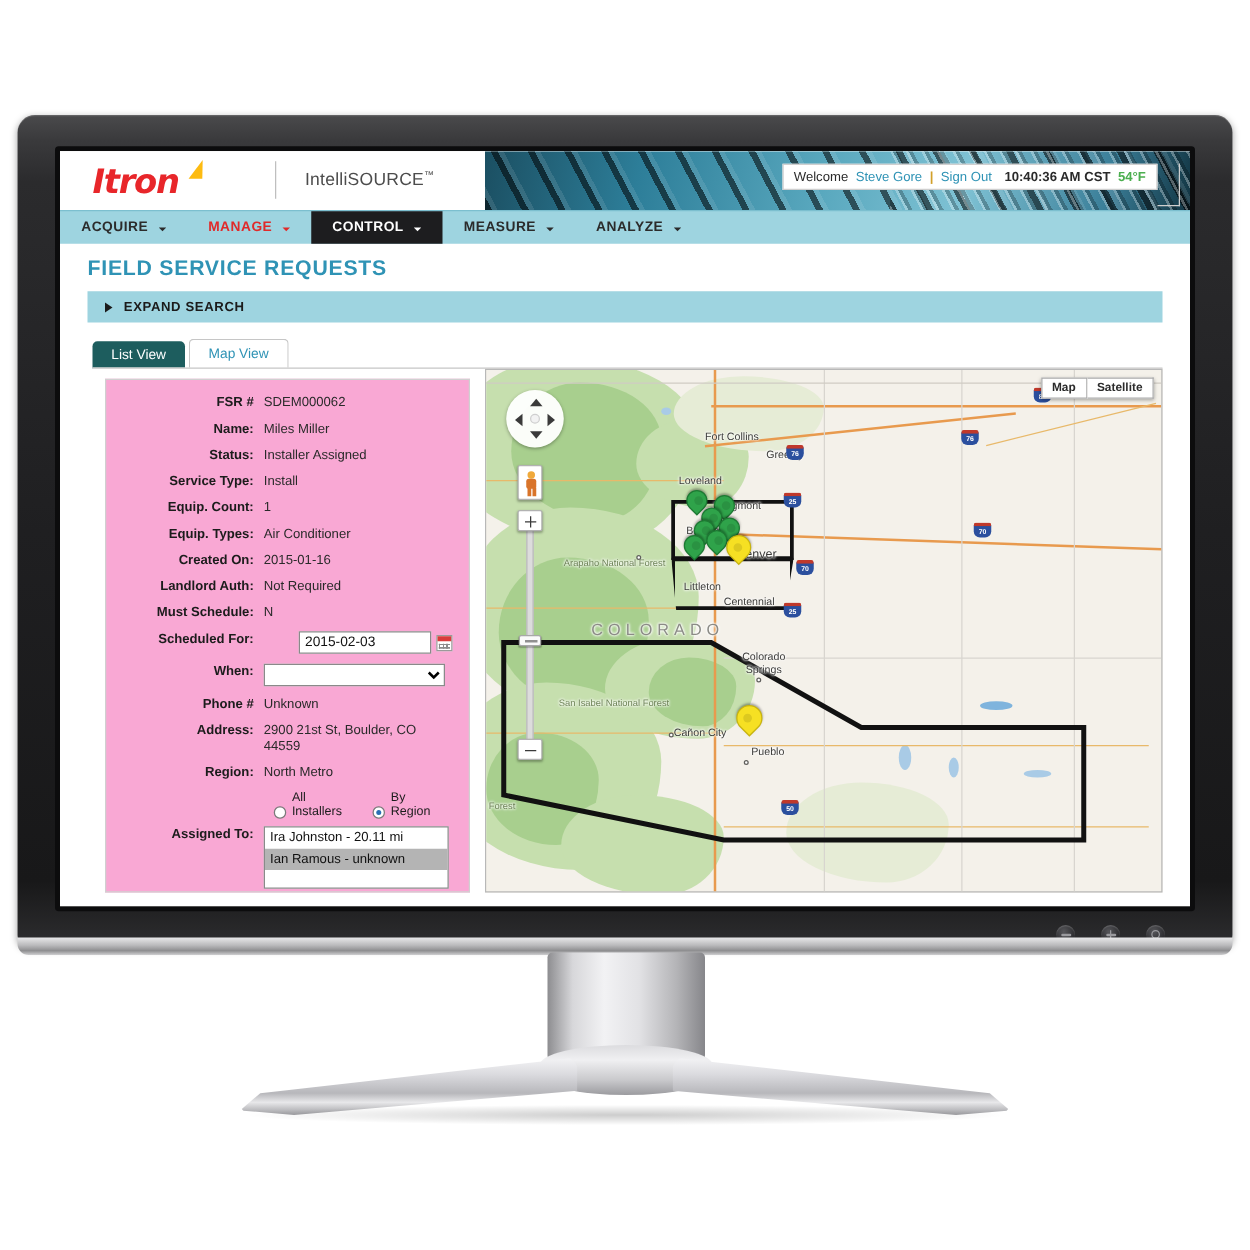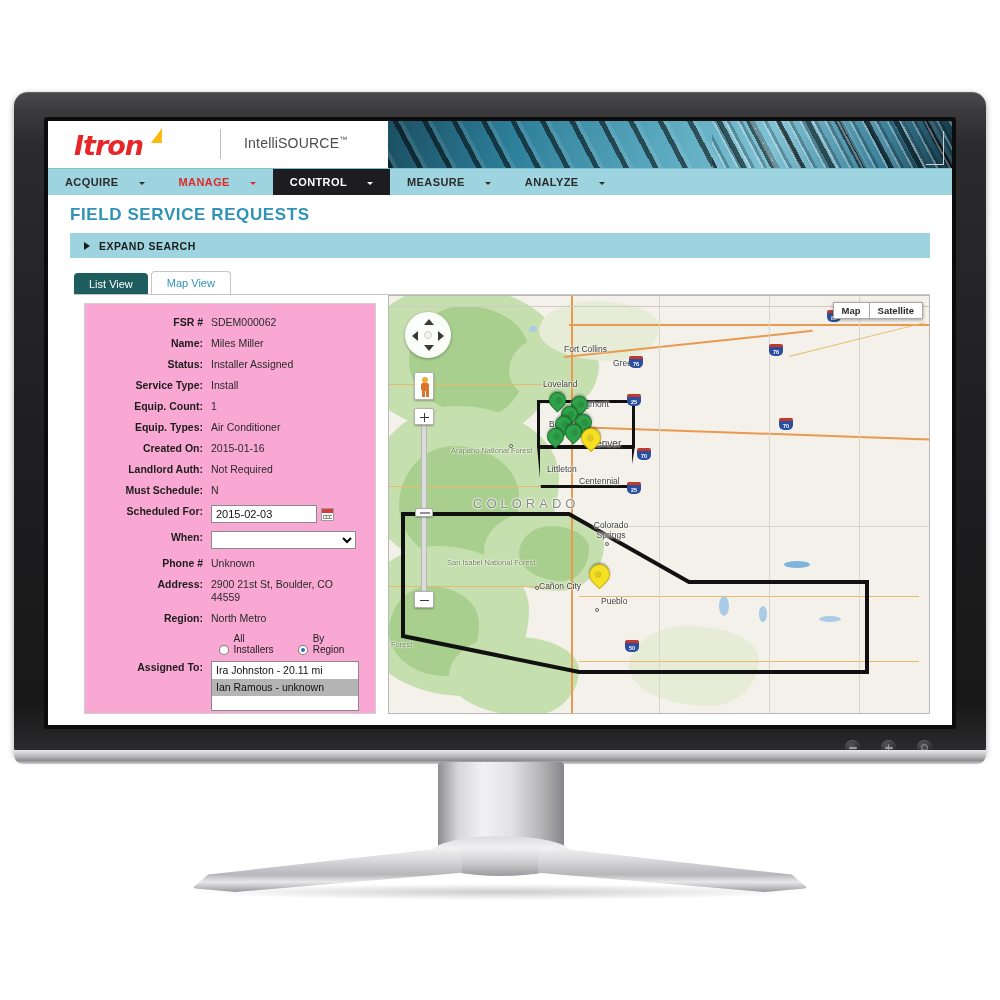--- a/index.html
+++ b/index.html
@@ -152,21 +152,21 @@
   }
 
   
   #nav {
     position: absolute; left: 0; top: 47px; width: 904px; height: 27px;
     background: #9ed4e0;
     border-top: 1px solid #7cbfcf;
     display: flex; align-items: stretch;
   }
   .nav-item {
-    display: flex; align-items: center; gap: 20px;
+    display: flex; align-items: center; gap: 8px;
     padding: 0 17px;
     font-size: 11px; font-weight: bold; letter-spacing: .4px;
     color: #2b2b2b; cursor: pointer;
   }
   .nav-item .caret {
     width: 0; height: 0; border-left: 3.2px solid transparent;
     border-right: 3.2px solid transparent; border-top: 3.8px solid currentColor;
     margin-top: 2px;
   }
   .nav-item.hot { color: #e02a2a; }
@@ -216,21 +216,21 @@
     padding: 12px 10px 0 6px;
   }
   .frow { display: flex; align-items: flex-start; margin-bottom: 8px; }
   .flabel {
     width: 120px; text-align: right; padding-right: 8px;
     font-size: 10.5px; font-weight: bold; color: #1c1c1c; line-height: 13px;
   }
   .fvalue {
     flex: 1; font-size: 10.5px; color: #2a2a2a; line-height: 13px;
   }
-  .date-wrap { display: flex; align-items: center; gap: 4px; }
+  .date-wrap { display: flex; align-items: center; gap: 4px; margin-left: 28px; }
   input.date-input {
     width: 106px; height: 18px; font-size: 11px; font-family: "Liberation Sans", sans-serif;
     border: 1px solid #8a8a8a; background: #fff; padding: 0 4px; color: #111;
   }
   .cal-icon {
     width: 13px; height: 13px; position: relative;
     background: #ffffff; border: 1px solid #9a9a9a; cursor: pointer;
   }
   .cal-icon:before {
     content:""; position:absolute; left:0; top:0; right:0; height: 4px; background:#d93b3b;
@@ -383,20 +383,28 @@
         <div id="banner-art"></div>
         <div id="brand-white">
           <div id="itron-logo">
             <span id="itron-word">Itron</span>
             <span id="itron-bolt"></span>
           </div>
           <div id="brand-div"></div>
           <div id="intellisource"><span>IntelliSOURCE</span><sup>™</sup></div>
         </div>
 
+        <div id="user-bar">
+          <span>Welcome</span>
+          <span class="lnk">Steve Gore</span>
+          <span class="pipe">|</span>
+          <span class="lnk">Sign Out</span>
+          <span class="clock">10:40:36 AM CST</span>
+          <span class="temp">54°F</span>
+        </div>
         <div id="user-bar-tail"></div>
       </div>
 
       <div id="nav">
         <div class="nav-item">
           <span>ACQUIRE</span>
           <span class="caret"></span>
         </div>
         <div class="nav-item hot">
           <span>MANAGE</span>

